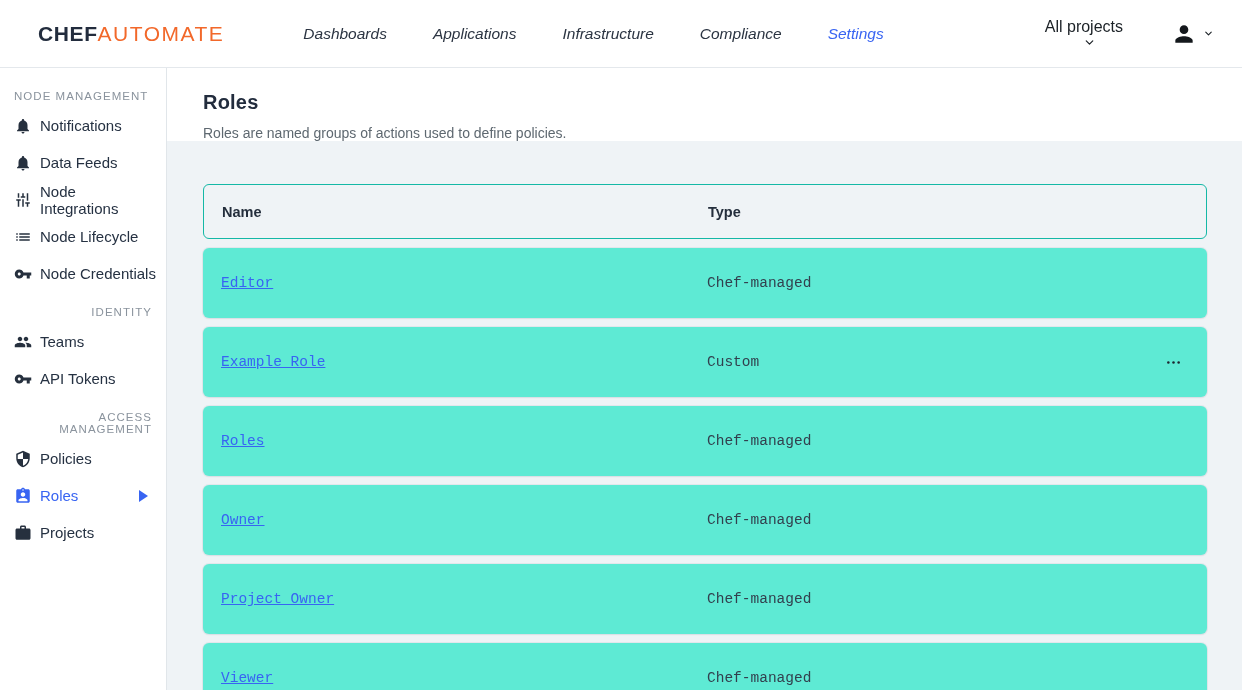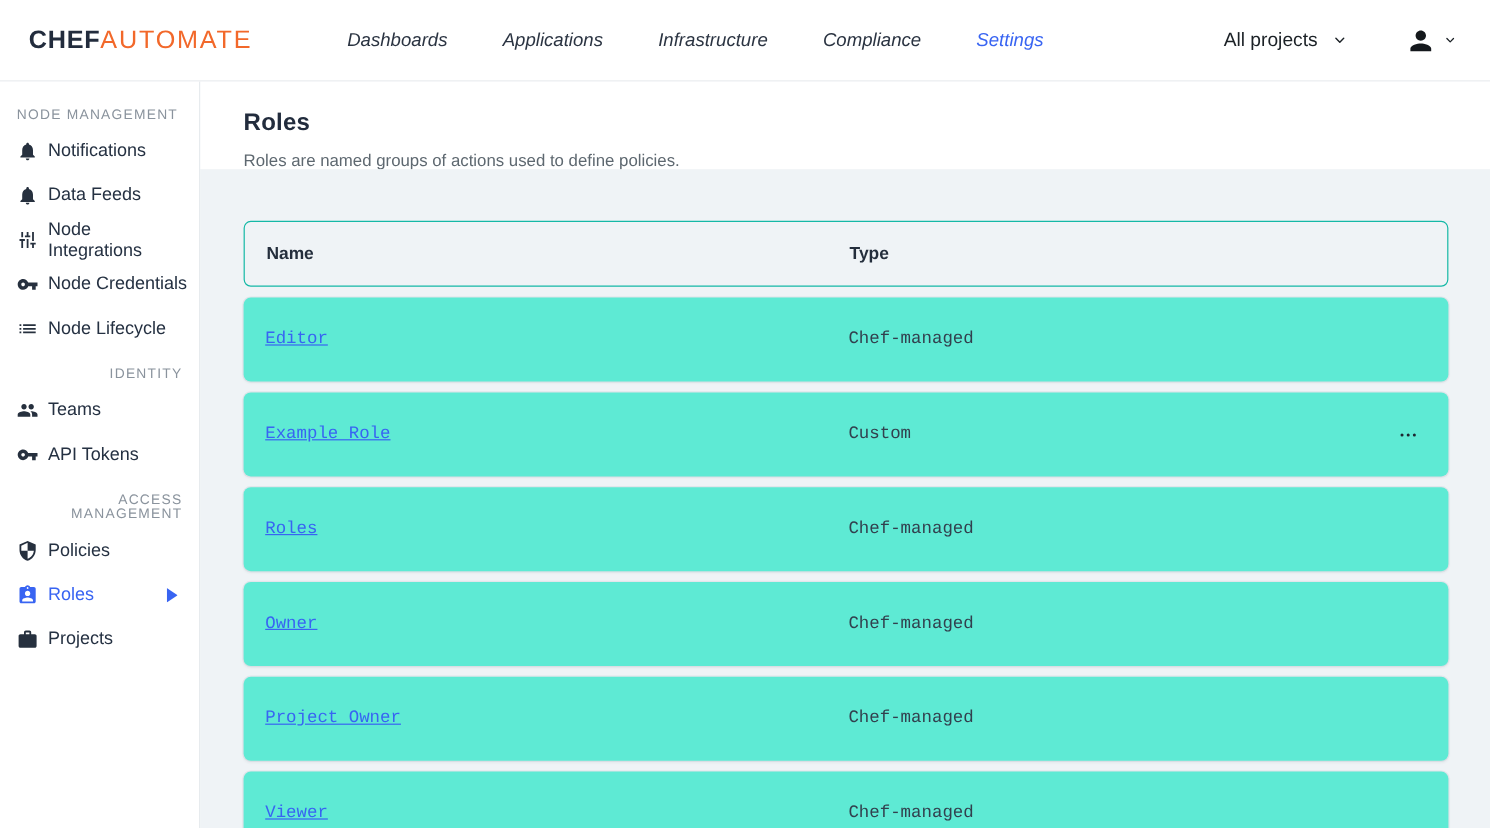--- a/index.html
+++ b/index.html
@@ -1,31 +1,31 @@
 <!DOCTYPE html>
 <html><head>
 <meta charset="utf-8">
 <style>
   * { margin:0; padding:0; box-sizing:border-box; }
   html,body { width:1242px; height:690px; overflow:hidden; background:#fff;
     font-family:"Liberation Sans", sans-serif; color:#26303e; }
 
   
   .topbar { height:68px; background:#fff; border-bottom:1px solid #e4e8ec;
-    display:flex; align-items:center; padding:0 24px 0 24px; }
+    display:flex; align-items:center; padding:0 24px 0 38px; }
   .logo { display:flex; align-items:baseline; font-size:21px; letter-spacing:.6px;
     white-space:nowrap; cursor:default; }
   .logo .chef { font-weight:800; color:#222c3d; }
   .logo .automate { font-weight:400; color:#f2682a; letter-spacing:1.5px; }
   .nav { display:flex; align-items:center; margin-left:79px;font-style:italic; }
   .nav-item { font-size:15.5px; color:#2b3442; margin-right:46px; cursor:pointer; }
   .nav-item.active { color:#3864f2; }
   .topbar-right { margin-left:auto; display:flex; align-items:center; }
   .projects-dd { display:flex; align-items:center; font-size:16px; color:#1b2126;
-    cursor:pointer; }
+    cursor:pointer;flex-direction:column; }
   .projects-dd .chev { margin-left:12px; color:#1b2126; display:flex; }
   .user-menu { display:flex; align-items:center; margin-left:48px; cursor:pointer;
     padding-right:4px; }
   .user-menu .chev { margin-left:6px; color:#1b2126; display:flex; }
   svg { display:block; }
 
   
   .shell { display:flex; height:622px; }
 
   
@@ -131,32 +131,32 @@
               <g transform="rotate(90 12 12)">
                 <path d="M3 17v2h6v-2H3zM3 5v2h10V5H3zm10 16v-2h8v-2h-8v-2h-2v6h2zM7 9v2H3v2h4v2h2V9H7zm14 4v-2H11v2h10zm-6-4h2V7h4V5h-4V3h-2v6z"></path>
               </g>
             </svg>
           </span>
         <span>Node Integrations</span>
       </div>
       <div class="side-item">
         <span class="sicon">
             <svg viewBox="0 0 24 24" fill="currentColor">
+              <path d="M3 13h2v-2H3v2zm0 4h2v-2H3v2zm0-8h2V7H3v2zm4 4h14v-2H7v2zm0 4h14v-2H7v2zM7 7v2h14V7H7z"></path>
+            </svg>
+          </span>
+        <span>Node Lifecycle</span>
+      </div>
+      <div class="side-item">
+        <span class="sicon">
+            <svg viewBox="0 0 24 24" fill="currentColor">
               <path d="M12.65 10C11.83 7.67 9.61 6 7 6c-3.31 0-6 2.69-6 6s2.69 6 6 6c2.61 0 4.83-1.67 5.65-4H17v4h4v-4h2v-4H12.65zM7 14c-1.1 0-2-.9-2-2s.9-2 2-2 2 .9 2 2-.9 2-2 2z"></path>
             </svg>
           </span>
         <span>Node Credentials</span>
-      </div>
-      <div class="side-item">
-        <span class="sicon">
-            <svg viewBox="0 0 24 24" fill="currentColor">
-              <path d="M3 13h2v-2H3v2zm0 4h2v-2H3v2zm0-8h2V7H3v2zm4 4h14v-2H7v2zm0 4h14v-2H7v2zM7 7v2h14V7H7z"></path>
-            </svg>
-          </span>
-        <span>Node Lifecycle</span>
       </div>
     </div>
 
     <div class="side-section">
       <div class="side-section-title">IDENTITY</div>
       <div class="side-item">
         <span class="sicon">
             <svg viewBox="0 0 24 24" fill="currentColor">
               <path d="M16 11c1.66 0 2.99-1.34 2.99-3S17.66 5 16 5c-1.66 0-3 1.34-3 3s1.34 3 3 3zm-8 0c1.66 0 2.99-1.34 2.99-3S9.66 5 8 5C6.34 5 5 6.34 5 8s1.34 3 3 3zm0 2c-2.33 0-7 1.17-7 3.5V19h14v-2.5c0-2.33-4.67-3.5-7-3.5zm8 0c-.29 0-.62.02-.97.05 1.16.84 1.97 1.97 1.97 3.45V19h6v-2.5c0-2.33-4.67-3.5-7-3.5z"></path>
             </svg>

